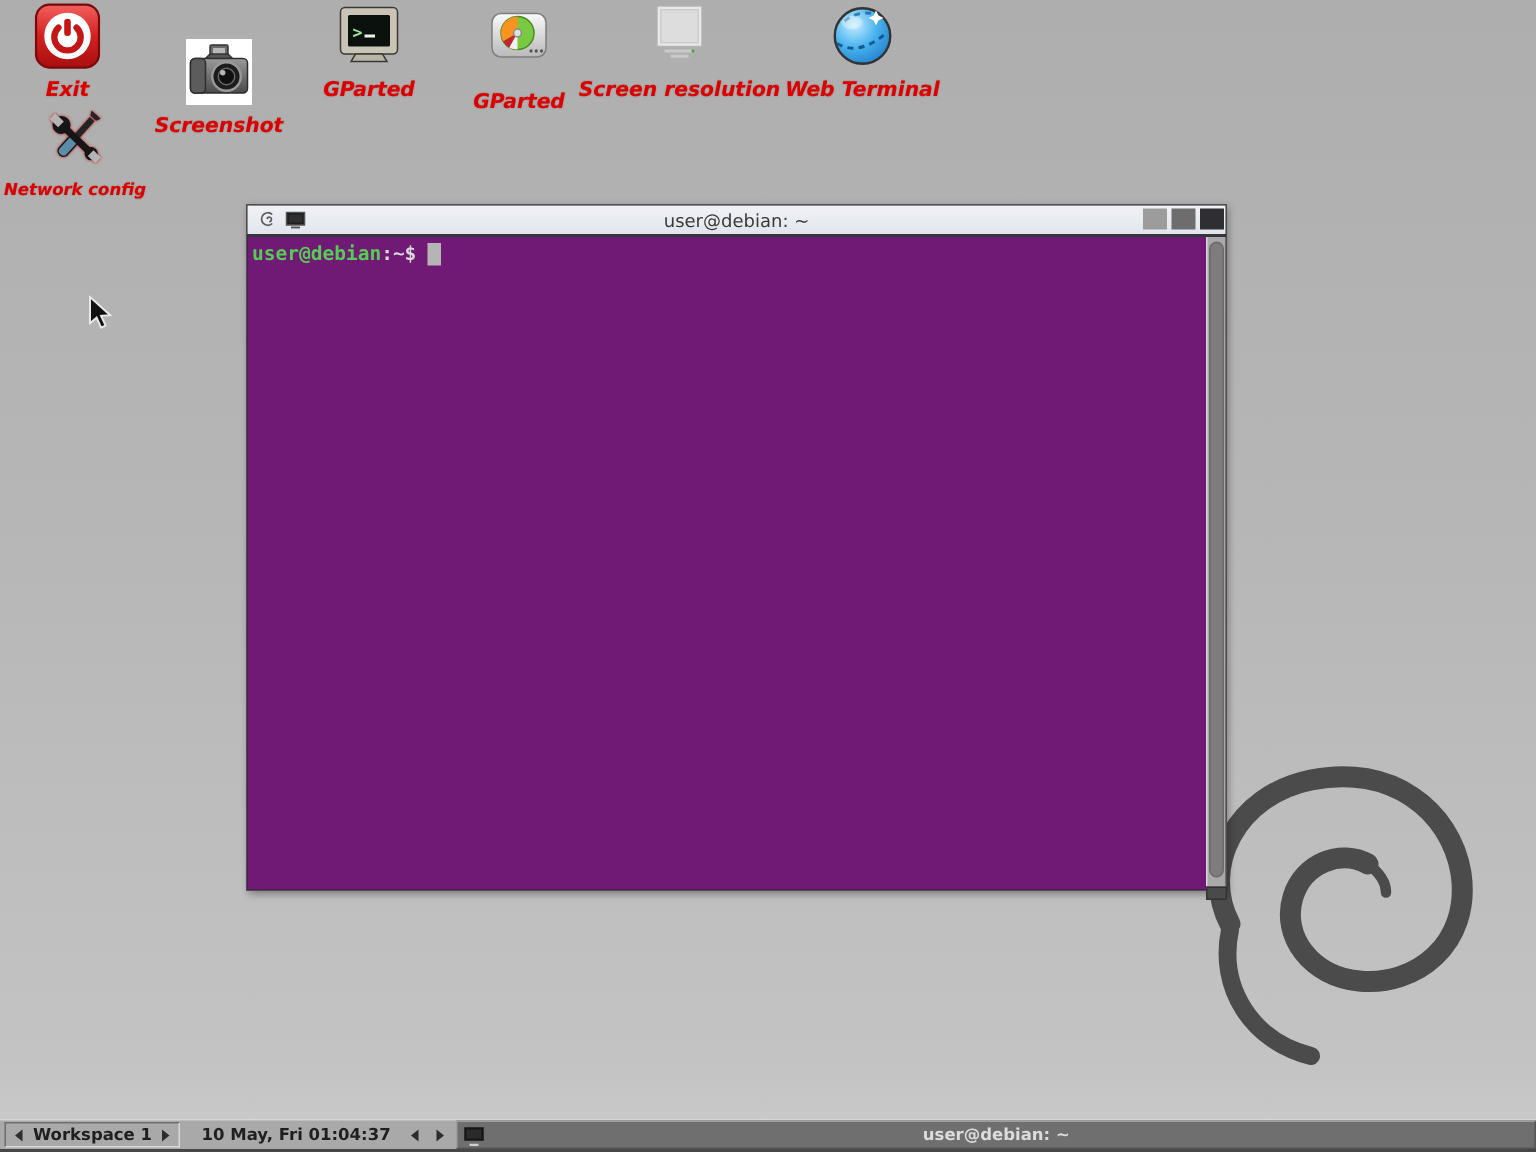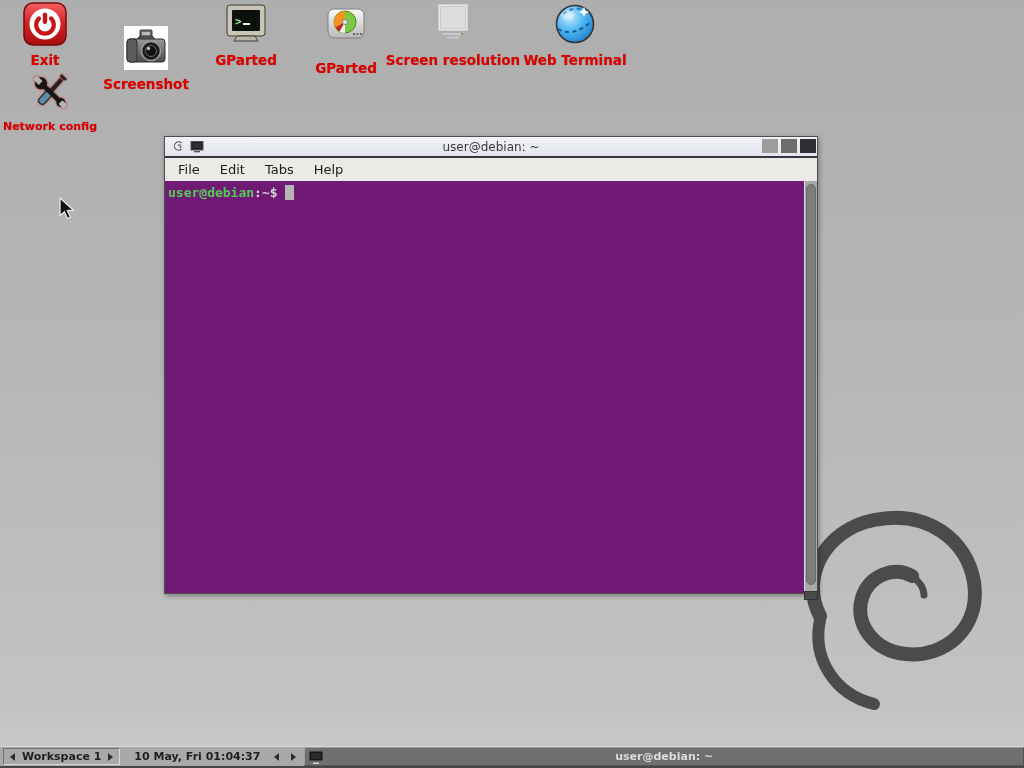--- a/index.html
+++ b/index.html
@@ -11,21 +11,21 @@
   }
 
   
   .icon-cell {
     position:absolute; display:flex; flex-direction:column; align-items:center;
     cursor:default;
   }
   .icon-img { width:44px; height:44px; display:block; }
   .icon-label {
     margin-top:6px; font-weight:bold; font-size:13.5px; color:#dd0000;
-    text-shadow:0 0 1px rgba(120,0,0,.45); white-space:nowrap;
+    text-shadow:0 0 1px rgba(120,0,0,.45); white-space:nowrap;font-style:italic;
   }
   .icon-label.small { font-size:11px; }
 
   
   .watermark { position:absolute; right:-8px; top:498px; pointer-events:none; }
 
   
   .window {
     position:absolute; left:164px; top:136px; width:654px; height:458px;
     border:1px solid #4e4e4e; background:#000;
@@ -245,26 +245,20 @@
       </svg>
     </div>
     <div class="title-text">user@debian: ~</div>
     <div class="win-buttons">
       <div class="win-btn btn-min"></div>
       <div class="win-btn btn-max"></div>
       <div class="win-btn btn-close"></div>
     </div>
   </div>
 
-  <div class="menubar">
-    <span class="menu-item">File</span>
-    <span class="menu-item">Edit</span>
-    <span class="menu-item">Tabs</span>
-    <span class="menu-item">Help</span>
-  </div>
 
   <div class="term-body">
     <div class="term-content"><span class="prompt-user">user@debian</span><span class="prompt-rest">:~$</span><span class="cursor-block"></span></div>
     <div class="scrollbar">
       <div class="scroll-thumb"></div>
     </div>
   </div>
   <div class="resize-grip"></div>
 </div>
 

